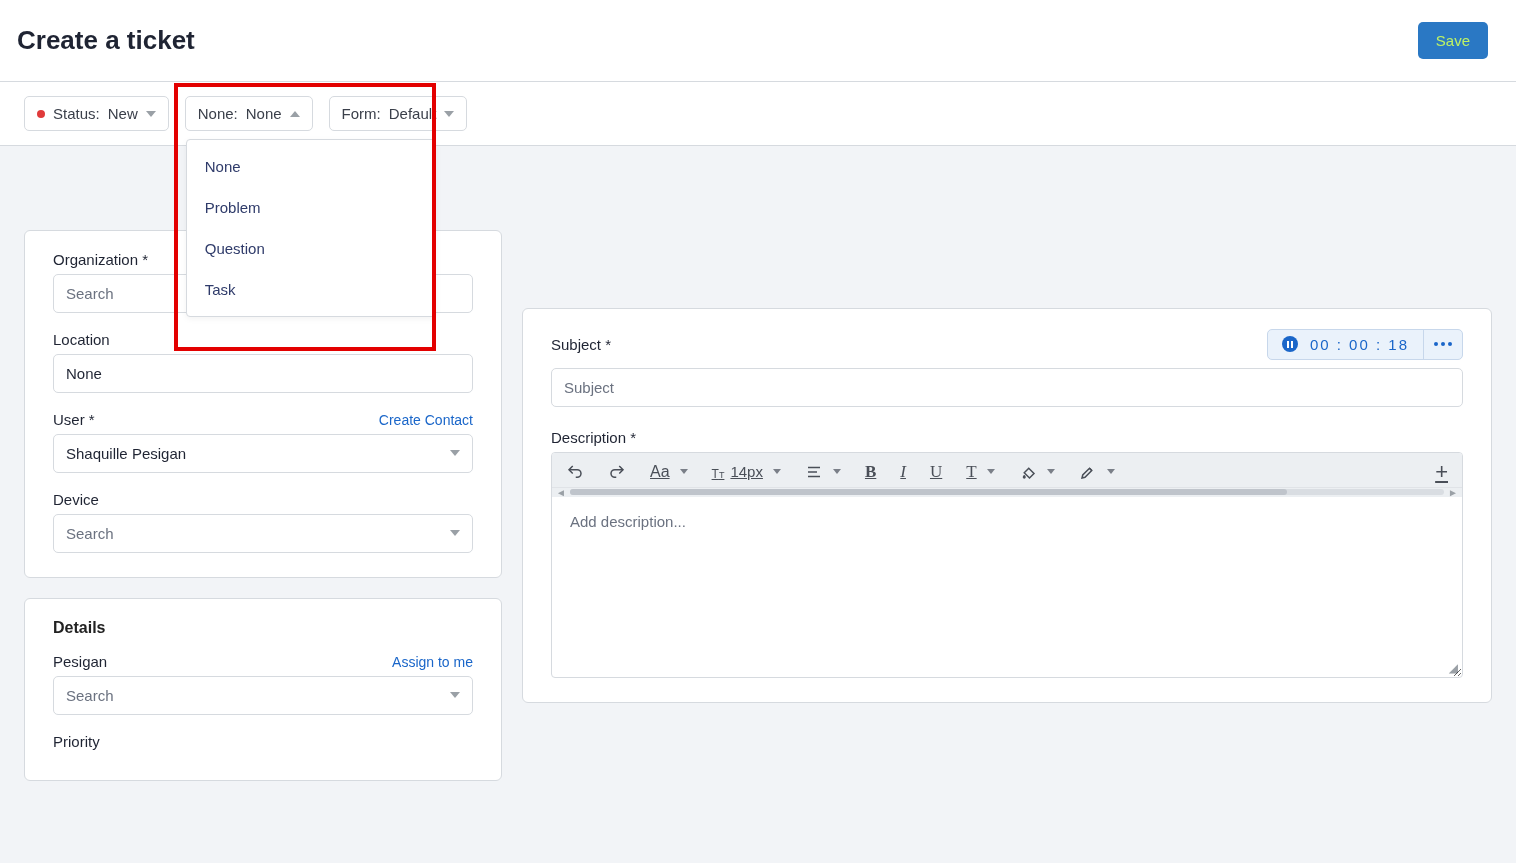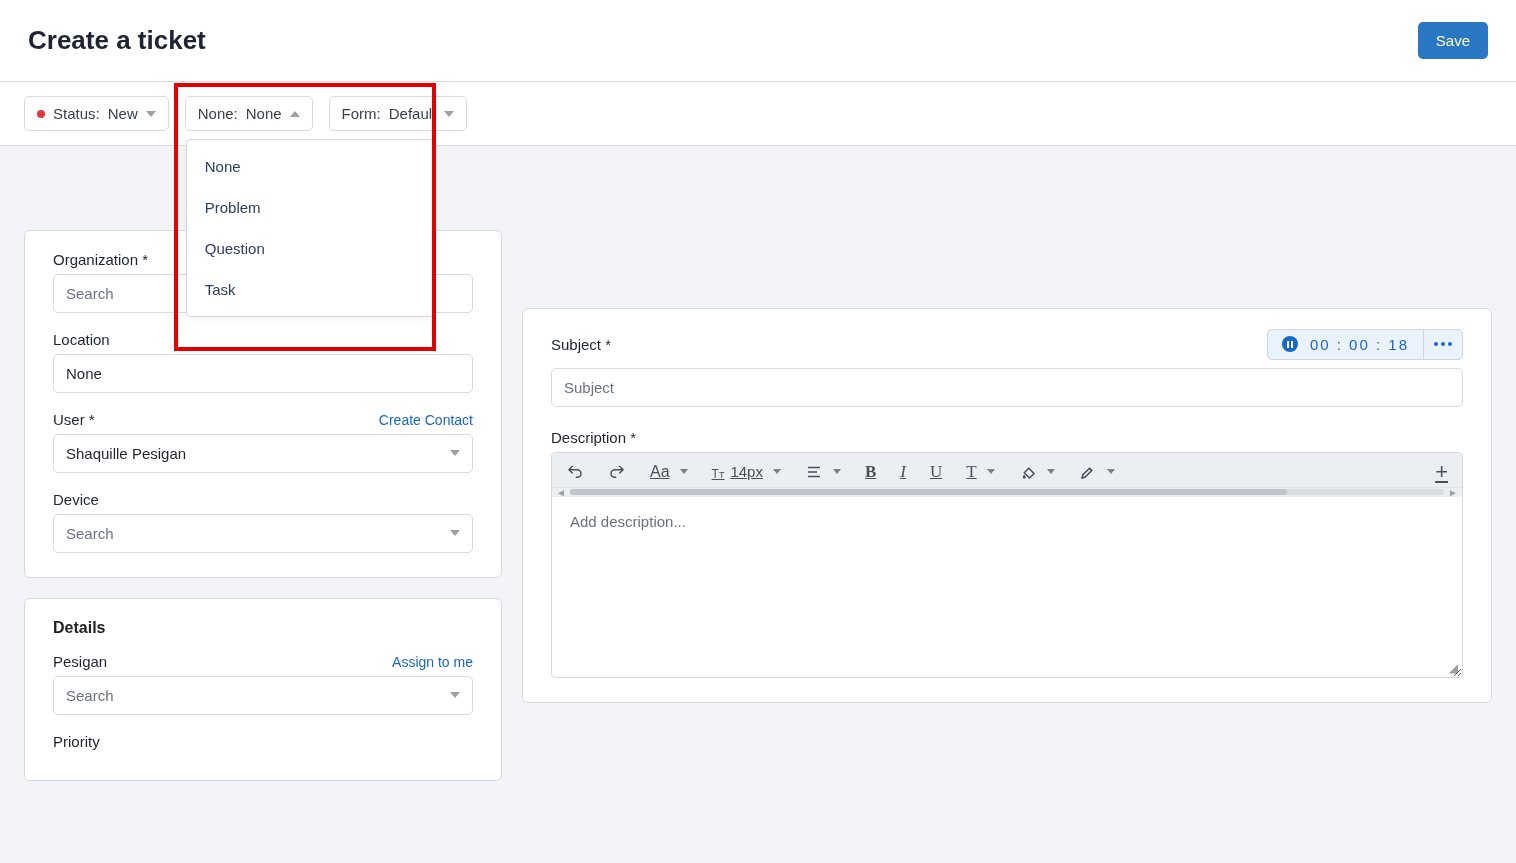--- a/index.html
+++ b/index.html
@@ -20,33 +20,33 @@
     font-size: 14px;
     color: var(--text);
     background: var(--panel-bg);
   }
 
   
   .header {
     display: flex;
     align-items: center;
     justify-content: space-between;
-    padding: 22px 28px 22px 28px;
+    padding: 22px 28px 22px 17px;
     border-bottom: 1px solid var(--border);
     background: #fff;
   }
   .header h1 {
     margin: 0;
     font-size: 26px;
     font-weight: 600;
     color: #1f2433;
   }
   .btn-save {
     background: #2a78c4;
-    color: #fef9c3;
+    color: #bef264;
     border: none;
     border-radius: 5px;
     padding: 10px 18px;
     font-size: 15px;
     cursor: pointer;
   }
 
   
   .filterbar {
     display: flex;

